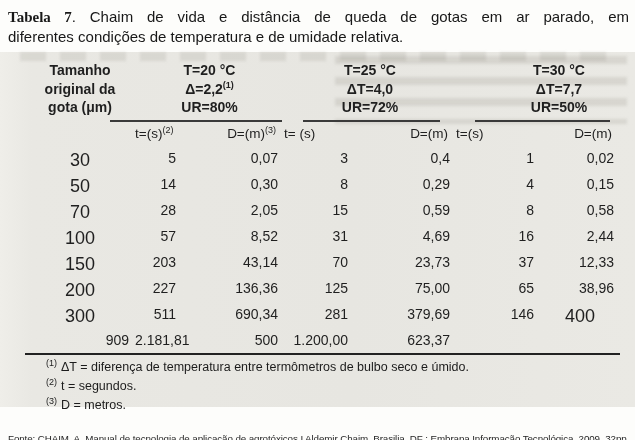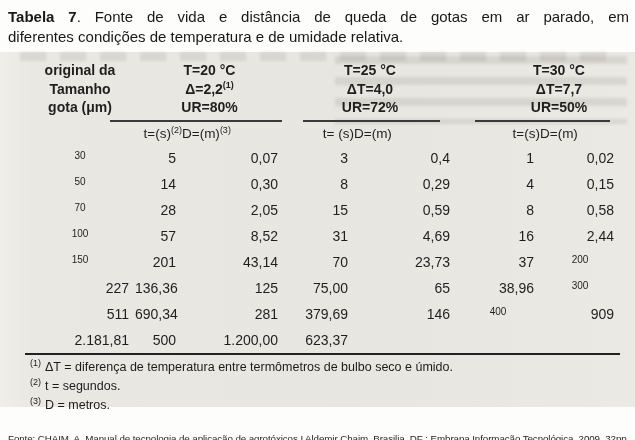--- a/index.html
+++ b/index.html
@@ -9,21 +9,21 @@
     background:#fdfdfb;
     color:#1d1d1d;
     position:relative;
     overflow:hidden;
   }
   .page { position:absolute; inset:0; }
 
   
   .title { position:absolute; left:8px; top:7px; width:621px; font-size:15px; line-height:20px; color:#181818; }
   .title .l1 { text-align:justify; text-align-last:justify; }
-  .title .bold { font-weight:700; }
+  .title .bold { font-weight:700;font-family:Liberation Serif, serif; }
 
   
   .scan {
     position:absolute; left:0; top:52px; width:635px; height:355px;
     background:linear-gradient(90deg,#efeee9 0%, #e9e8e3 5%, #e7e6e1 55%, #eae9e4 100%);
   }
   .bleed { position:absolute; pointer-events:none; filter:blur(1.6px); }
   .bleed.b1 {
     left:335px; top:4px; width:292px; height:68px;
     background:repeating-linear-gradient(180deg, rgba(120,116,106,0.16) 0 8px, rgba(0,0,0,0) 8px 21px);
@@ -53,57 +53,57 @@
   .g1::after { left:-25px; right:2px; }
   .g2::after { left:19px; right:16px; }
   .g3::after { left:19px; right:10px; }
   .g3 .hl { transform:translateX(21px); }
   .hl { display:block; }
   sup { font-size:9px; vertical-align:super; line-height:0; }
 
   .sub {
     font-size:13.5px; padding-top:4px; white-space:nowrap;
   }
-  .sub.tcol { text-align:right; }
-  .sub.dcol { text-align:left; padding-right:8px; }
+  .sub.tcol { text-align:left; }
+  .sub.dcol { text-align:right; padding-right:8px; }
 
   .c { font-size:14px; text-align:right; padding-right:6px; padding-top:5px; white-space:nowrap; }
-  .s { font-size:10px; text-align:center; padding-top:5px; }
+  .s { font-size:18px; text-align:center; padding-top:5px; }
 
   .bottom-rule { grid-column:1 / -1; border-top:2.5px solid #222; }
 
   
-  .footnotes { position:absolute; left:30px; top:306px; font-size:12.5px; line-height:19px; color:#1c1c1c; }
+  .footnotes { position:absolute; left:46px; top:306px; font-size:12.5px; line-height:19px; color:#1c1c1c; }
   .fn sup { font-size:9px; margin-right:4px; }
 
   
   .source {
     position:absolute; left:8px; top:417px; width:625px;
     font-size:9.8px; letter-spacing:-0.1px; color:#262626; white-space:nowrap;margin-top:16px;
   }
 </style>
 </head>
 <body>
 
 <div class="page">
 
   <div class="title">
-    <div class="l1"><span class="bold">Tabela 7</span><span>. Fonte de vida e distância de queda de gotas em ar parado, em</span></div>
+    <div class="l1"><span class="bold">Tabela 7</span><span>. Chaim de vida e distância de queda de gotas em ar parado, em</span></div>
     <div class="l2">diferentes condições de temperatura e de umidade relativa.</div>
   </div>
 
   <div class="scan">
     <div class="bleed b1"></div>
     <div class="bleed b2"></div>
 
     <div class="tbl">
 
       <div class="hcell">
+        <span class="hl">Tamanho</span>
         <span class="hl">original da</span>
-        <span class="hl">Tamanho</span>
         <span class="hl">gota (μm)</span>
       </div>
       <div class="hcell ghead g1">
         <span class="hl">T=20 °C</span>
         <span class="hl"><span>Δ=2,2</span><sup>(1)</sup></span>
         <span class="hl">UR=80%</span>
       </div>
       <div class="hcell ghead g2">
         <span class="hl">T=25 °C</span>
         <span class="hl">ΔT=4,0</span>
@@ -149,25 +149,26 @@
 
       <div class="s">100</div>
       <div class="c">57</div>
       <div class="c">8,52</div>
       <div class="c">31</div>
       <div class="c">4,69</div>
       <div class="c">16</div>
       <div class="c">2,44</div>
 
       <div class="s">150</div>
-      <div class="c">201</div>
+      <div class="c">203</div>
       <div class="c">43,14</div>
       <div class="c">70</div>
       <div class="c">23,73</div>
       <div class="c">37</div>
+      <div class="c">12,33</div>
 
       <div class="s">200</div>
       <div class="c">227</div>
       <div class="c">136,36</div>
       <div class="c">125</div>
       <div class="c">75,00</div>
       <div class="c">65</div>
       <div class="c">38,96</div>
 
       <div class="s">300</div>

